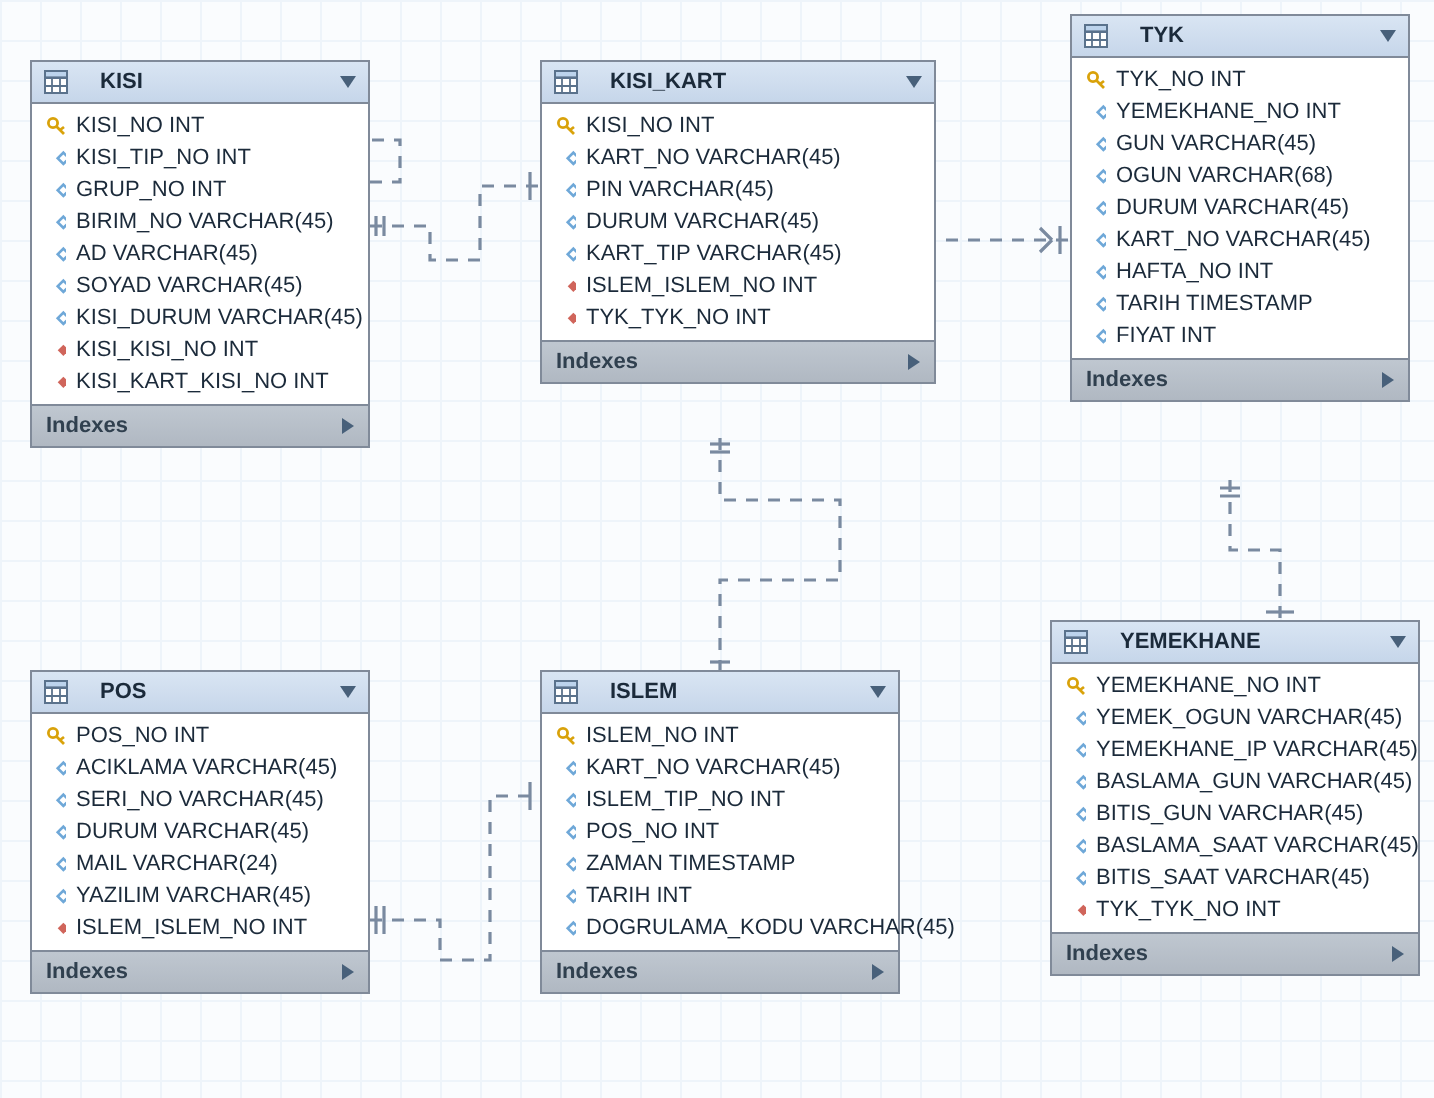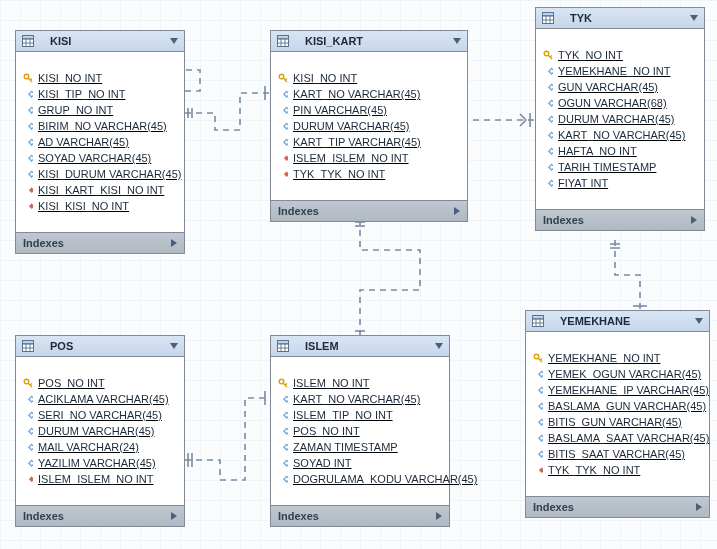--- a/index.html
+++ b/index.html
@@ -35,21 +35,21 @@
     color: #1b2a3a;
   }
   .table-header .grid-icon svg { display: block; }
   .table-header .title { flex: 1; }
   .tri {
     width: 0; height: 0;
     border-left: 4px solid transparent;
     border-right: 4px solid transparent;
     border-top: 6px solid #48607a;
   }
-  .fields { padding: 18px 0; text-decoration: underline; }
+  .fields { padding: 3px 0; }
   .field-row {
     display: flex;
     align-items: center;
     gap: 5px;
     padding: 2px 7px;
     color: #1b2a3a;
     white-space: nowrap;
   }
   .icon { width: 10px; height: 10px; display:flex; align-items:center; justify-content:center; flex-shrink:0; }
   .indexes {
@@ -175,29 +175,29 @@
             </svg>
           </span>
           <span>KISI_DURUM VARCHAR(45)</span>
         </div>
         <div class="field-row">
           <span class="icon">
             <svg width="9" height="9" viewBox="0 0 9 9">
               <rect x="4.5" y="0" width="4" height="4" transform="rotate(45 4.5 4.5)" fill="#d0655b"></rect>
             </svg>
           </span>
+          <span>KISI_KISI_NO INT</span>
+        </div>
+        <div class="field-row">
+          <span class="icon">
+            <svg width="9" height="9" viewBox="0 0 9 9">
+              <rect x="4.5" y="0" width="4" height="4" transform="rotate(45 4.5 4.5)" fill="#d0655b"></rect>
+            </svg>
+          </span>
           <span>KISI_KART_KISI_NO INT</span>
-        </div>
-        <div class="field-row">
-          <span class="icon">
-            <svg width="9" height="9" viewBox="0 0 9 9">
-              <rect x="4.5" y="0" width="4" height="4" transform="rotate(45 4.5 4.5)" fill="#d0655b"></rect>
-            </svg>
-          </span>
-          <span>KISI_KISI_NO INT</span>
         </div>
       </div>
       <div class="indexes">
         <span>Indexes</span>
         <span class="tri-right"></span>
       </div>
     </div>
     <div class="table" style="left: 270px; top: 30px; width: 198px;">
       <div class="table-header">
         <span class="grid-icon">
@@ -495,21 +495,21 @@
             </svg>
           </span>
           <span>ZAMAN TIMESTAMP</span>
         </div>
         <div class="field-row">
           <span class="icon">
             <svg width="9" height="9" viewBox="0 0 9 9">
               <rect x="4.5" y="0" width="4" height="4" transform="rotate(45 4.5 4.5)" fill="none" stroke="#6fa8d8" stroke-width="1.3"></rect>
             </svg>
           </span>
-          <span>SOYAD INT</span>
+          <span>TARIH INT</span>
         </div>
         <div class="field-row">
           <span class="icon">
             <svg width="9" height="9" viewBox="0 0 9 9">
               <rect x="4.5" y="0" width="4" height="4" transform="rotate(45 4.5 4.5)" fill="none" stroke="#6fa8d8" stroke-width="1.3"></rect>
             </svg>
           </span>
           <span>DOGRULAMA_KODU VARCHAR(45)</span>
         </div>
       </div>

